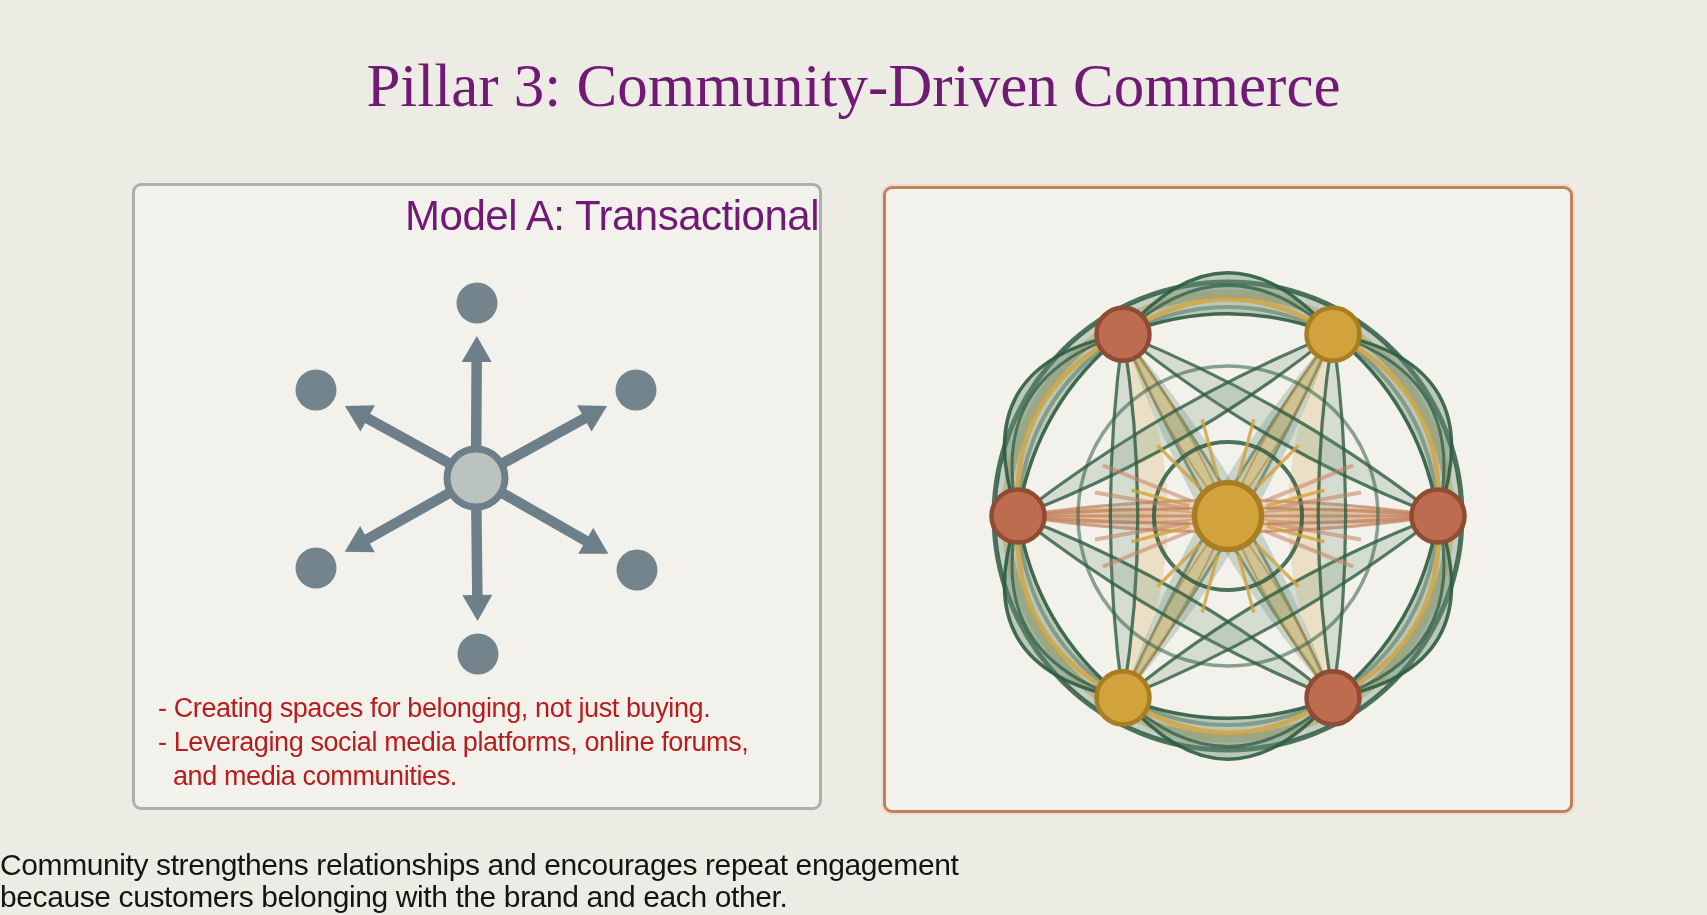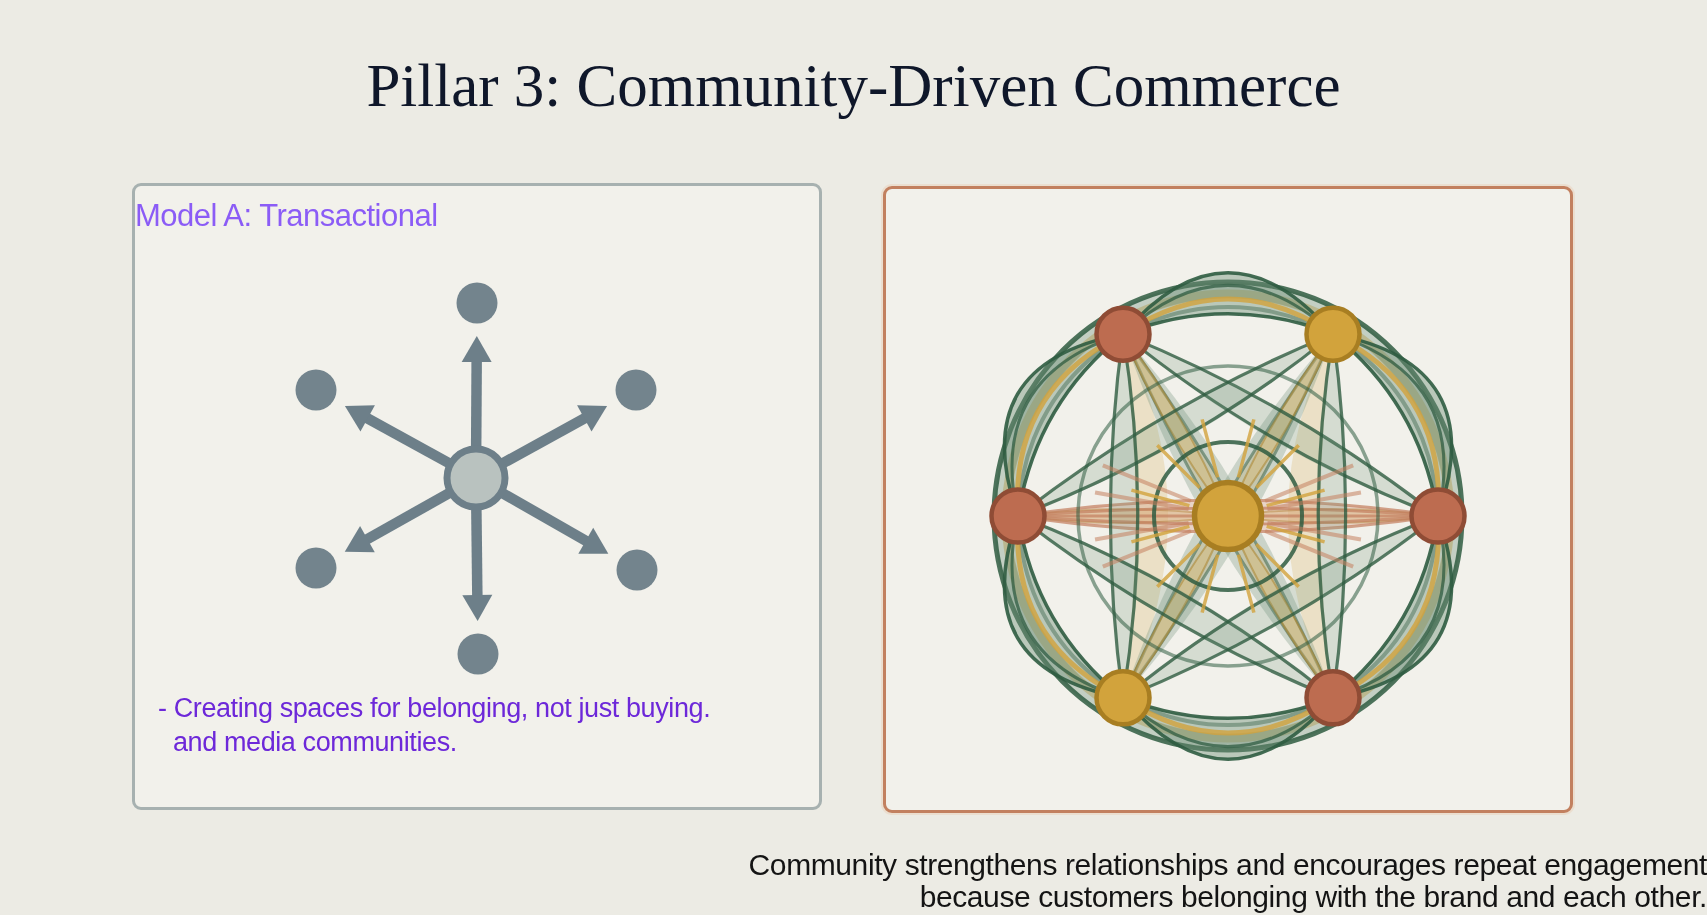--- a/index.html
+++ b/index.html
@@ -6,41 +6,41 @@
   body{
     width:1707px;height:915px;position:relative;overflow:hidden;
     background:#ecebe4;
     font-family:"Liberation Sans","DejaVu Sans",sans-serif;
     color:#161616;
   }
   .stage{position:absolute;inset:0;}
   .slide-title{
     position:absolute;top:54px;left:0;width:100%;text-align:center;
     font-family:"Liberation Serif","DejaVu Serif",serif;
-    font-size:61px;line-height:64px;color:#0f172a;letter-spacing:0;
+    font-size:61px;line-height:64px;color:#701a75;letter-spacing:0;
     white-space:nowrap;
   }
   .panel{position:absolute;background:#f2f1eb;border-radius:9px;}
   .panel-a{left:132px;top:183px;width:684px;height:621px;border:3px solid #a7b1b0;}
   .panel-b{left:883px;top:186px;width:684px;height:621px;border:3px solid #c2805f;
            box-shadow:0 0 0 2px rgba(235,206,181,0.45);}
   .panel-title{
-    position:absolute;top:10px;left:0;width:100%;text-align:left;
-    font-size:31px;line-height:40px;color:#8b5cf6;letter-spacing:-0.5px;
+    position:absolute;top:10px;left:0;width:100%;text-align:right;
+    font-size:42px;line-height:40px;color:#701a75;letter-spacing:-0.5px;
     white-space:nowrap;
   }
   .panel svg{position:absolute;left:0;top:0;width:684px;height:621px;}
   .bullets{
     position:absolute;left:23px;top:505px;width:660px;
-    font-size:27px;line-height:34px;color:#6d28d9;letter-spacing:-0.4px;
+    font-size:27px;line-height:34px;color:#b91c1c;letter-spacing:-0.4px;
     white-space:nowrap;
   }
   .bullet-line.indent{padding-left:15px;}
   .caption{
-    position:absolute;top:849px;left:0;width:100%;text-align:right;
+    position:absolute;top:849px;left:0;width:100%;text-align:left;
     font-size:30px;line-height:32px;color:#141414;letter-spacing:-0.4px;
     white-space:nowrap;
   }
 </style>
 </head>
 <body>
 
 <div class="stage">
 
   <div class="slide-title">Pillar 3: Community-Driven Commerce</div>
@@ -63,20 +63,21 @@
         <circle cx="342" cy="117" r="20.5" fill="#73848d"></circle>
         <circle cx="501" cy="204" r="20.5" fill="#73848d"></circle>
         <circle cx="502" cy="384" r="20.5" fill="#73848d"></circle>
         <circle cx="343" cy="468" r="20.5" fill="#73848d"></circle>
         <circle cx="181" cy="382" r="20.5" fill="#73848d"></circle>
         <circle cx="181" cy="204" r="20.5" fill="#73848d"></circle>
         <circle cx="341" cy="292" r="29" fill="#b9c2bf" stroke="#6d7f89" stroke-width="7"></circle>
       </svg>
     <div class="bullets">
       <div class="bullet-line">- Creating spaces for belonging, not just buying.</div>
+      <div class="bullet-line">- Leveraging social media platforms, online forums,</div>
       <div class="bullet-line indent">and media communities.</div>
     </div>
   </section>
 
   <section class="panel panel-b">
     <svg id="diagB" viewBox="0 0 684 621">
         <path d="M447,145.1346652052679Q322.94744111674237,316 237.00000000000006,508.8653347947321Q361.05255888325763,338 447,145.1346652052679Z" fill="rgba(220,186,114,0.32)"></path>
         <path d="M237.00000000000006,145.13466520526788Q322.94744111674237,338 447,508.8653347947321Q361.05255888325763,316 237.00000000000006,145.13466520526788Z" fill="rgba(220,186,114,0.32)"></path>
         <path d="M237.00000000000006,145.13466520526788Q262.00000000000006,327 237.00000000000006,508.8653347947321Q327.00000000000006,327 237.00000000000006,145.13466520526788Z" fill="rgba(220,186,114,0.3)"></path>
         <path d="M447,145.1346652052679Q422,327 447,508.8653347947321Q357,327 447,145.1346652052679Z" fill="rgba(220,186,114,0.3)"></path>

